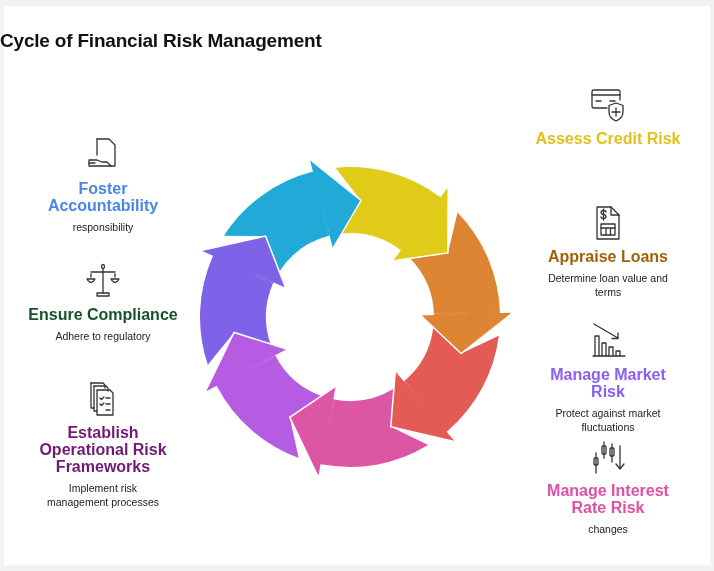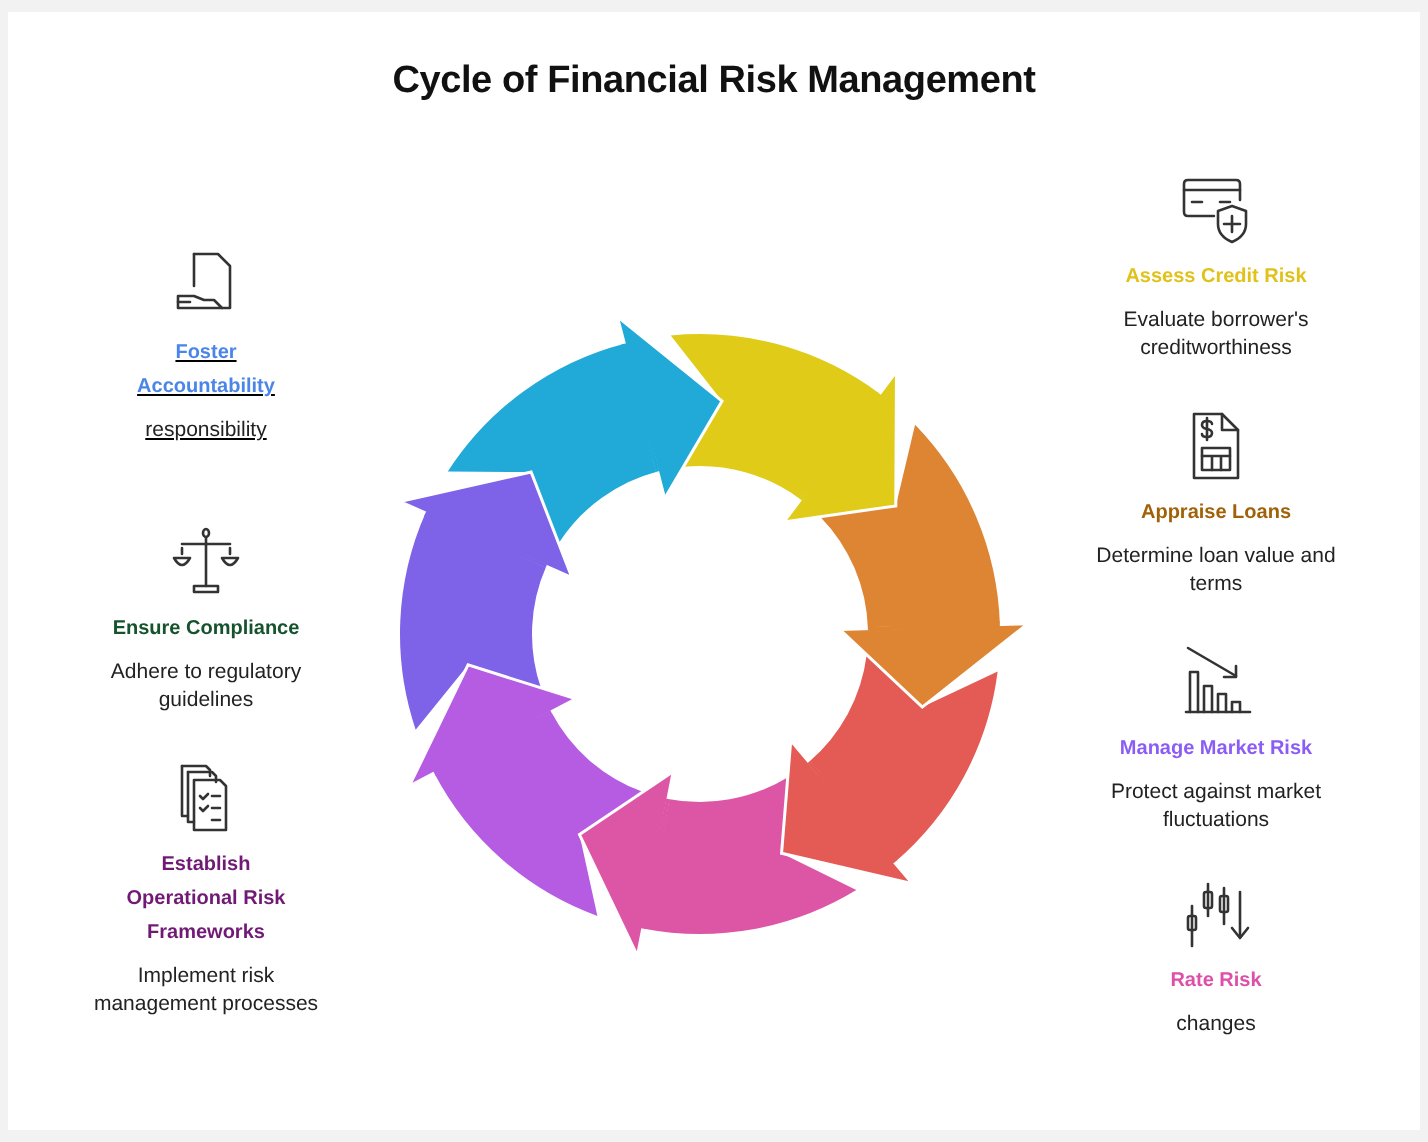--- a/index.html
+++ b/index.html
@@ -6,29 +6,29 @@
   body {
     width: 714px; height: 571px; background: #f2f2f2;
     font-family: "Liberation Sans", "DejaVu Sans", sans-serif;
     position: relative; overflow: hidden;
   }
   .card {
     position: absolute; left: 4px; top: 6px; width: 706px; height: 559px;
     background: #ffffff;
   }
   .title {
-    position: absolute; left: 0; top: 30px; width: 714px; text-align: center;
+    position: absolute; left: 0; top: 30px; width: 714px; 
     font-size: 19px; font-weight: bold; color: #111111; letter-spacing: -0.2px;
   }
   .item {
     position: absolute; width: 150px; text-align: center;
   }
   .item .icon { display: block; margin: 0 auto 4px auto; width: 40px; height: 40px; }
   .item .heading {
-    font-size: 10px; font-weight: bold; line-height: 17px; margin-top: 2px;
+    font-size: 16px; font-weight: bold; line-height: 17px; margin-top: 2px;
   }
   .item .desc {
     font-size: 10.5px; color: #222222; line-height: 13.5px; margin-top: 7px;
   }
   .wheel { position: absolute; left: 0; top: 0; }
 </style>
 </head>
 <body>
 
 <div class="card"></div>
@@ -56,21 +56,21 @@
       <path d="M322.92,464.54 L319.84,463.94 L333.11,399.28 L334.84,399.62 Z" fill="#DD56A6"></path>
       <path d="M204.66,392.98 L234.03,332.47 L287.97,349.43 Z" fill="#B65CE2" stroke="#ffffff" stroke-width="1.5" stroke-linejoin="miter"></path>
       <path d="M217.80,387.88 L216.35,385.10 L275.16,355.14 L275.97,356.69 Z" fill="#B65CE2"></path>
       <path d="M199.95,250.82 L265.55,236.02 L285.95,288.75 Z" fill="#7E63E8" stroke="#ffffff" stroke-width="1.5" stroke-linejoin="miter"></path>
       <path d="M212.13,257.91 L213.40,255.03 L273.50,282.30 L272.79,283.91 Z" fill="#7E63E8"></path>
       <path d="M308.66,158.30 L361.01,200.52 L332.36,249.26 Z" fill="#21AAD8" stroke="#ffffff" stroke-width="1.5" stroke-linejoin="miter"></path>
       <path d="M310.67,172.25 L313.71,171.46 L329.68,235.50 L327.98,235.94 Z" fill="#21AAD8"></path>
     </g>
 </svg>
 
-<div class="item" style="left:28px; top:124px;text-decoration:underline;">
+<div class="item" style="left:28px; top:136px;">
   <svg class="icon" viewBox="0 0 40 40" fill="none" stroke="#333" stroke-width="1.3" stroke-linejoin="round" stroke-linecap="round">
     <path d="M14 3 H26 L32 9 V30 H28"></path>
     <path d="M14 3 V19"></path>
     <path d="M6 24 H14 L19 26 H24 L28 30 H6 Z"></path>
     <path d="M6 27 H12"></path>
   </svg>
   <div class="heading" style="color:#4A86E8">
     <div>Foster</div>
     <div>Accountability</div>
   </div>
@@ -87,21 +87,20 @@
     <path d="M8 12 V15 M32 12 V15"></path>
     <path d="M4 17 Q8 24 12 17 Z"></path>
     <path d="M28 17 Q32 24 36 17 Z"></path>
     <path d="M14 31 H26 V34 H14 Z"></path>
   </svg>
   <div class="heading" style="color:#14532d">
     <div>Ensure Compliance</div>
   </div>
   <div class="desc">
     <div>Adhere to regulatory</div>
-    <div>guidelines</div>
   </div>
 </div>
 
 <div class="item" style="left:28px; top:380px;">
   <svg class="icon" viewBox="0 0 40 40" fill="none" stroke="#333" stroke-width="1.3" stroke-linejoin="round" stroke-linecap="round">
     <path d="M8 3 H20 L22 5 V8"></path>
     <path d="M8 3 V28 H11"></path>
     <path d="M11 6 H23 L25 8 V11"></path>
     <path d="M11 6 V31 H14"></path>
     <path d="M14 10 H27 L30 13 V35 H14 Z"></path>
@@ -125,24 +124,20 @@
 <div class="item" style="left:533px; top:86px;">
   <svg class="icon" viewBox="0 0 40 40" fill="none" stroke="#333" stroke-width="1.3" stroke-linejoin="round" stroke-linecap="round">
     <path d="M19 22 H6 Q4 22 4 20 V6 Q4 4 6 4 H30 Q32 4 32 6 V14"></path>
     <path d="M4 9 H32"></path>
     <path d="M8 15 H13 M22 15 H27"></path>
     <path d="M28 17 L35 19.5 V26 Q35 32 28 35 Q21 32 21 26 V19.5 Z"></path>
     <path d="M28 22 V30 M24 26 H32"></path>
   </svg>
   <div class="heading" style="color:#E0C21A">
     <div>Assess Credit Risk</div>
-  </div>
-  <div class="desc">
-    <div>Evaluate borrower's</div>
-    <div>creditworthiness</div>
   </div>
 </div>
 
 <div class="item" style="left:533px; top:204px;">
   <svg class="icon" viewBox="0 0 40 40" fill="none" stroke="#333" stroke-width="1.3" stroke-linejoin="round" stroke-linecap="round">
     <path d="M9 3 H23 L31 11 V35 H9 Z"></path>
     <path d="M23 3 V11 H31"></path>
     <path d="M18 8 Q18 6.5 15.5 6.5 Q13 6.5 13 8.5 Q13 10 15.5 10.5 Q18 11 18 12.5 Q18 14.5 15.5 14.5 Q13 14.5 13 13"></path>
     <path d="M15.5 5 V16"></path>
     <path d="M13 20 H27 V31 H13 Z"></path>
@@ -181,18 +176,19 @@
     <path d="M8 15 V35"></path>
     <rect x="6" y="20" width="4" height="7" rx="1"></rect>
     <path d="M16 4 V20"></path>
     <rect x="14" y="8" width="4" height="8" rx="1"></rect>
     <path d="M24 6 V24"></path>
     <rect x="22" y="10" width="4" height="8" rx="1"></rect>
     <path d="M32 8 V30"></path>
     <path d="M28 26 L32 31 L36 26"></path>
   </svg>
   <div class="heading" style="color:#DD4FA8">
+    <div>Manage Interest</div>
     <div>Rate Risk</div>
   </div>
   <div class="desc">
     <div>changes</div>
   </div>
 </div>
 
 </body></html>

